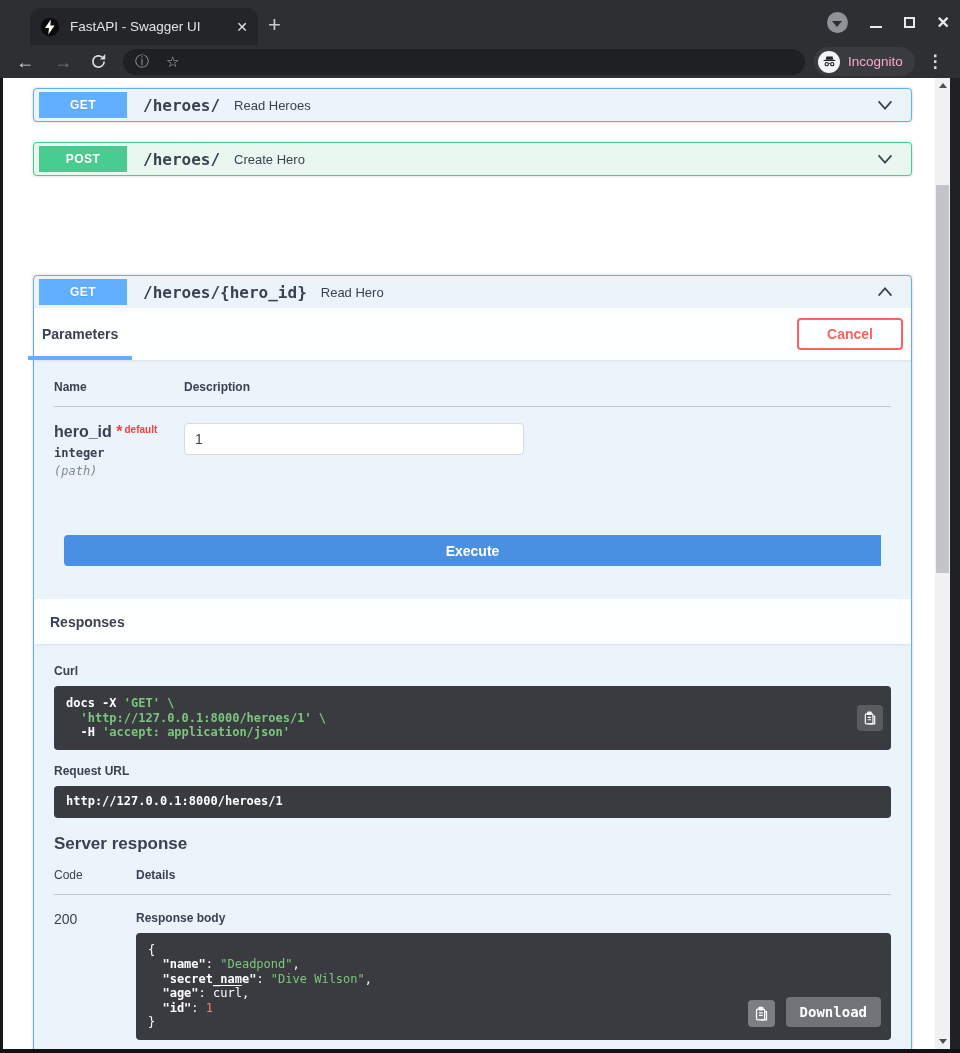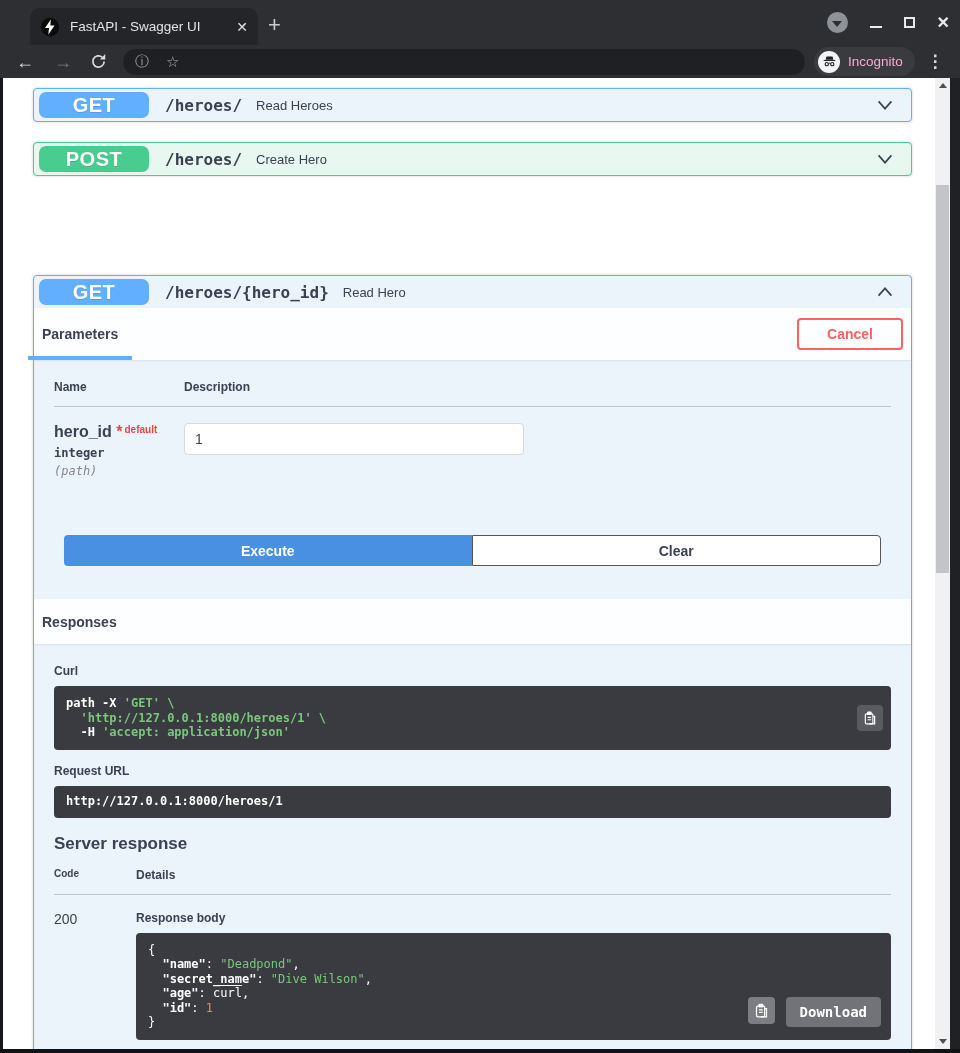--- a/index.html
+++ b/index.html
@@ -49,21 +49,21 @@
   .sb-arrow-up { top: 5px; border-bottom: 5px solid #4d4f52; }
   .sb-arrow-dn { bottom: 5px; border-top: 5px solid #4d4f52; }
   .sb-thumb { position: absolute; left: 1px; top: 107px; width: 13px; height: 388px; background: #c2c4c8; }
 
   
   .opblock { position: absolute; left: 33px; width: 879px; border-radius: 4px; border: 1px solid;
              box-shadow: 0 0 3px rgba(0,0,0,.19); }
   .opblock.get  { border-color: #61affe; background: #ebf3fb; }
   .opblock.post { border-color: #49cc90; background: #e9f7f1; }
   .op-row { height: 32px; display: flex; align-items: center; padding: 0 5px; }
-  .method-badge { width: 110px; height: 26px; border-radius: 7px; color: #fff; font-weight: bold; font-size: 20px;
+  .method-badge { width: 88px; height: 26px; border-radius: 0; color: #fff; font-weight: bold; font-size: 12px;
                   display: flex; align-items: center; justify-content: center; letter-spacing: .5px;
                   text-shadow: 0 1px 0 rgba(0,0,0,.1); }
   .get .method-badge { background: #61affe; }
   .post .method-badge { background: #49cc90; }
   .op-path { margin-left: 16px; font-family: "DejaVu Sans Mono", monospace; font-weight: bold; font-size: 16px; color: #3b4151; }
   .op-summary { margin-left: 14px; font-size: 13px; color: #3b4151; }
   .op-chevron { margin-left: auto; margin-right: 10px; }
 
   #op3 { top: 197px; height: 860px; }
 
@@ -88,21 +88,21 @@
   .param-input { width: 340px; height: 32px; border: 1px solid #d9d9d9; border-radius: 4px; padding: 6px 10px;
                  font-size: 14px; color: #3b4151; background: #fff; font-family: inherit; }
 
   .exec-wrapper { display: flex; margin: 57px 30px 0 30px; height: 31px; }
   .btn-execute { flex: 1; background: #4990e2; border: none; color: #fff; font-weight: bold; font-size: 14px;
                  border-radius: 4px 0 0 4px; font-family: inherit; }
   .btn-clear { flex: 1; background: #fff; border: 1px solid #565656; color: #3b4151; font-weight: bold; font-size: 14px;
                border-radius: 0 4px 4px 0; font-family: inherit; }
 
   .responses-header { margin-top: 33px; background: rgba(255,255,255,.85); height: 45px; display: flex;
-                      align-items: center; padding: 0 8px; font-size: 14px; font-weight: bold; color: #3b4151;
+                      align-items: center; padding: 0 16px; font-size: 14px; font-weight: bold; color: #3b4151;
                       box-shadow: 0 1px 2px rgba(0,0,0,.08); }
   .responses-body { padding: 20px; }
   .small-label { font-size: 12px; font-weight: bold; color: #3b4151; margin-bottom: 8px; }
   .mt14 { margin-top: 14px; }
   .mt16 { margin-top: 16px; }
 
   pre.codeblock { background: #3a3b40; border-radius: 4px; color: #fff; font-family: "DejaVu Sans Mono", monospace;
                   font-size: 12px; line-height: 14.5px; padding: 10px 12px; position: relative; white-space: pre; }
   pre.bold { font-weight: bold; }
   .tok-p { color: #ffffff; }
@@ -112,27 +112,27 @@
   .tok-u { color: #ffffff; text-decoration: overline; }
 
   .url-block { height: 32px; display: flex; align-items: center; padding: 0 12px; }
 
   .copy-btn { position: absolute; right: 8px; top: 50%; transform: translateY(-50%);
               width: 26px; height: 26px; background: #595b60; border: none; border-radius: 4px;
               display: flex; align-items: center; justify-content: center; }
 
   .srv-label { font-size: 17px; font-weight: bold; color: #3b4151; }
   .code-details { display: flex; margin-top: 14px; padding-bottom: 12px; border-bottom: 1px solid rgba(59,65,81,.25); }
-  .code-col { width: 82px; font-size: 10px; font-weight: bold; color: #3b4151; }
+  .code-col { width: 82px; font-size: 12px; font-weight: normal; color: #3b4151; }
   .details-col { font-size: 12px; font-weight: bold; color: #3b4151; }
   .resp-row { display: flex; padding-top: 16px; }
   .status-code { width: 82px; font-size: 14px; color: #3b4151; }
   .resp-detail { flex: 1; }
   .body-pre { font-size: 12.5px; line-height: 15.3px; padding: 7px 12px; }
-  .body-actions { position: absolute; right: 10px; bottom: 13px; display: flex; gap: 11px; align-items: flex-start; }
+  .body-actions { position: absolute; right: 10px; bottom: 13px; display: flex; gap: 11px; align-items: flex-end; }
   .copy-sm { width: 27px; height: 27px; background: #7c7e83; border: none; border-radius: 4px;
              display: flex; align-items: center; justify-content: center; }
   .btn-download { background: #717379; border: none; border-radius: 4px; color: #fff; font-weight: bold;
                   font-size: 14px; padding: 7px 14px; font-family: inherit; }
 </style>
 </head>
 <body>
 
 <div class="window">
 
@@ -233,30 +233,29 @@
             <div class="ppath">(path)</div>
           </div>
           <div>
             <input class="param-input" type="text" value="1" style="">
           </div>
         </div>
       </div>
 
       <div class="exec-wrapper">
         <button class="btn-execute">Execute</button>
-        <button class="btn-clear">Clear</button>
       </div>
 
       <div class="responses-header">
         <span>Responses</span>
       </div>
 
       <div class="responses-body">
         <div class="small-label">Curl</div>
-        <pre class="codeblock bold"><span class="tok-p">path -X </span><span class="tok-s">'GET' \</span>
+        <pre class="codeblock bold"><span class="tok-p">docs -X </span><span class="tok-s">'GET' \</span>
 <span class="tok-p">  </span><span class="tok-s">'http://127.0.0.1:8000/heroes/1' \</span>
 <span class="tok-p">  -H </span><span class="tok-s">'accept: application/json'</span><button class="copy-btn"><svg width="14" height="14" viewBox="0 0 24 24" fill="none" stroke="#ffffff" stroke-width="2">
                 <rect x="4" y="5" width="13" height="17" rx="2"></rect>
                 <rect x="8" y="2" width="6" height="4" rx="1" fill="#ffffff"></rect>
                 <path d="M8 11 h6 M8 15 h6 M17 9 h3 v13 h-9"></path>
               </svg></button></pre>
 
         <div class="small-label mt14">Request URL</div>
         <pre class="codeblock bold url-block">http://127.0.0.1:8000/heroes/1</pre>
 

